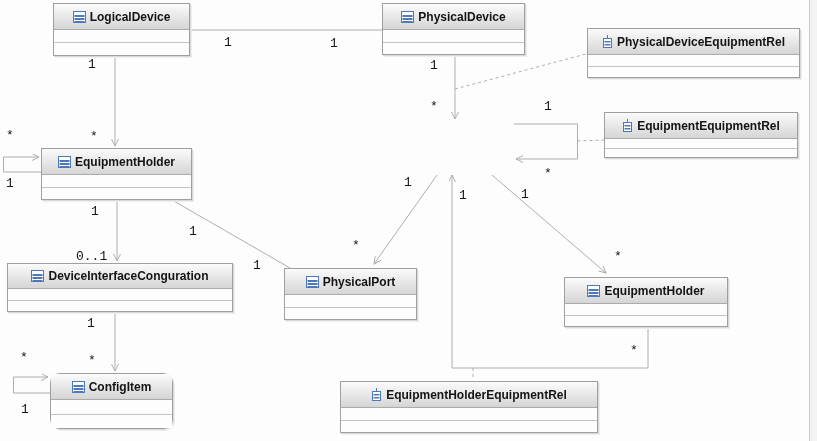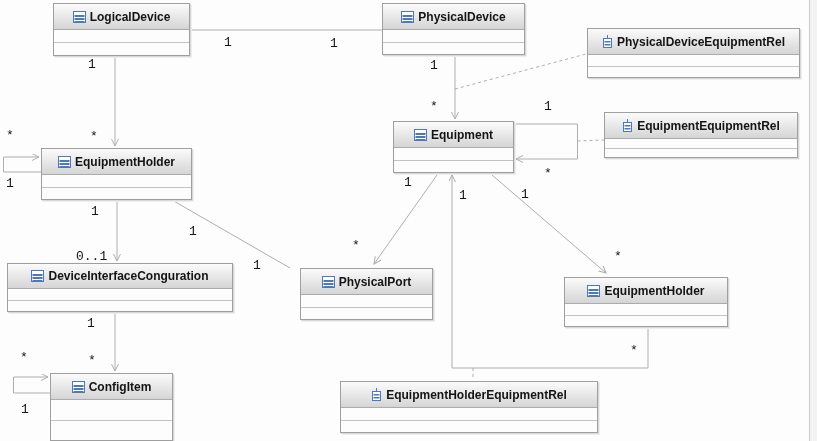--- a/index.html
+++ b/index.html
@@ -112,35 +112,20 @@
             <rect x="1.5" y="7" width="10" height="2" fill="#4d79bb"></rect>
             <rect x="1.5" y="10" width="10" height="1" fill="#4d79bb"></rect>
           </svg>
         </span>
       <span>PhysicalDevice</span>
     </div>
     <div class="uml-comp"></div>
     <div class="uml-comp"></div>
   </div>
 
-  <div class="uml-class" style="left:393px;top:121px;width:121px;height:52px;">
-    <div class="uml-title">
-      <span class="icon">
-          <svg width="13" height="12" viewBox="0 0 13 12">
-            <rect x="0.5" y="0.5" width="12" height="11" fill="#ffffff" stroke="#4d79bb"></rect>
-            <rect x="1.5" y="4" width="10" height="2" fill="#4d79bb"></rect>
-            <rect x="1.5" y="7" width="10" height="2" fill="#4d79bb"></rect>
-            <rect x="1.5" y="10" width="10" height="1" fill="#4d79bb"></rect>
-          </svg>
-        </span>
-      <span>Equipment</span>
-    </div>
-    <div class="uml-comp"></div>
-    <div class="uml-comp"></div>
-  </div>
 
   <div class="uml-class" style="left:604px;top:112px;width:194px;height:46px;">
     <div class="uml-title">
       <span class="icon">
           <svg width="11" height="13" viewBox="0 0 11 13">
             <line x1="5.5" y1="0" x2="5.5" y2="4" stroke="#4d79bb"></line>
             <rect x="1.5" y="3.5" width="8" height="9" fill="#ffffff" stroke="#4d79bb"></rect>
             <rect x="2.5" y="6" width="6" height="1.5" fill="#4d79bb"></rect>
             <rect x="2.5" y="9" width="6" height="1.5" fill="#4d79bb"></rect>
           </svg>
@@ -176,21 +161,21 @@
             <rect x="1.5" y="7" width="10" height="2" fill="#4d79bb"></rect>
             <rect x="1.5" y="10" width="10" height="1" fill="#4d79bb"></rect>
           </svg>
         </span>
       <span>DeviceInterfaceConguration</span>
     </div>
     <div class="uml-comp"></div>
     <div class="uml-comp"></div>
   </div>
 
-  <div class="uml-class" style="left:300px;top:268px;width:133px;height:52px;">
+  <div class="uml-class" style="left:284px;top:268px;width:133px;height:52px;">
     <div class="uml-title">
       <span class="icon">
           <svg width="13" height="12" viewBox="0 0 13 12">
             <rect x="0.5" y="0.5" width="12" height="11" fill="#ffffff" stroke="#4d79bb"></rect>
             <rect x="1.5" y="4" width="10" height="2" fill="#4d79bb"></rect>
             <rect x="1.5" y="7" width="10" height="2" fill="#4d79bb"></rect>
             <rect x="1.5" y="10" width="10" height="1" fill="#4d79bb"></rect>
           </svg>
         </span>
       <span>PhysicalPort</span>
@@ -208,21 +193,21 @@
             <rect x="1.5" y="7" width="10" height="2" fill="#4d79bb"></rect>
             <rect x="1.5" y="10" width="10" height="1" fill="#4d79bb"></rect>
           </svg>
         </span>
       <span>EquipmentHolder</span>
     </div>
     <div class="uml-comp"></div>
     <div class="uml-comp"></div>
   </div>
 
-  <div class="uml-class" style="left:50px;top:373px;width:123px;height:68px;">
+  <div class="uml-class" style="left:50px;top:373px;width:123px;height:56px;border-radius:10px;">
     <div class="uml-title">
       <span class="icon">
           <svg width="13" height="12" viewBox="0 0 13 12">
             <rect x="0.5" y="0.5" width="12" height="11" fill="#ffffff" stroke="#4d79bb"></rect>
             <rect x="1.5" y="4" width="10" height="2" fill="#4d79bb"></rect>
             <rect x="1.5" y="7" width="10" height="2" fill="#4d79bb"></rect>
             <rect x="1.5" y="10" width="10" height="1" fill="#4d79bb"></rect>
           </svg>
         </span>
       <span>ConfigItem</span>

